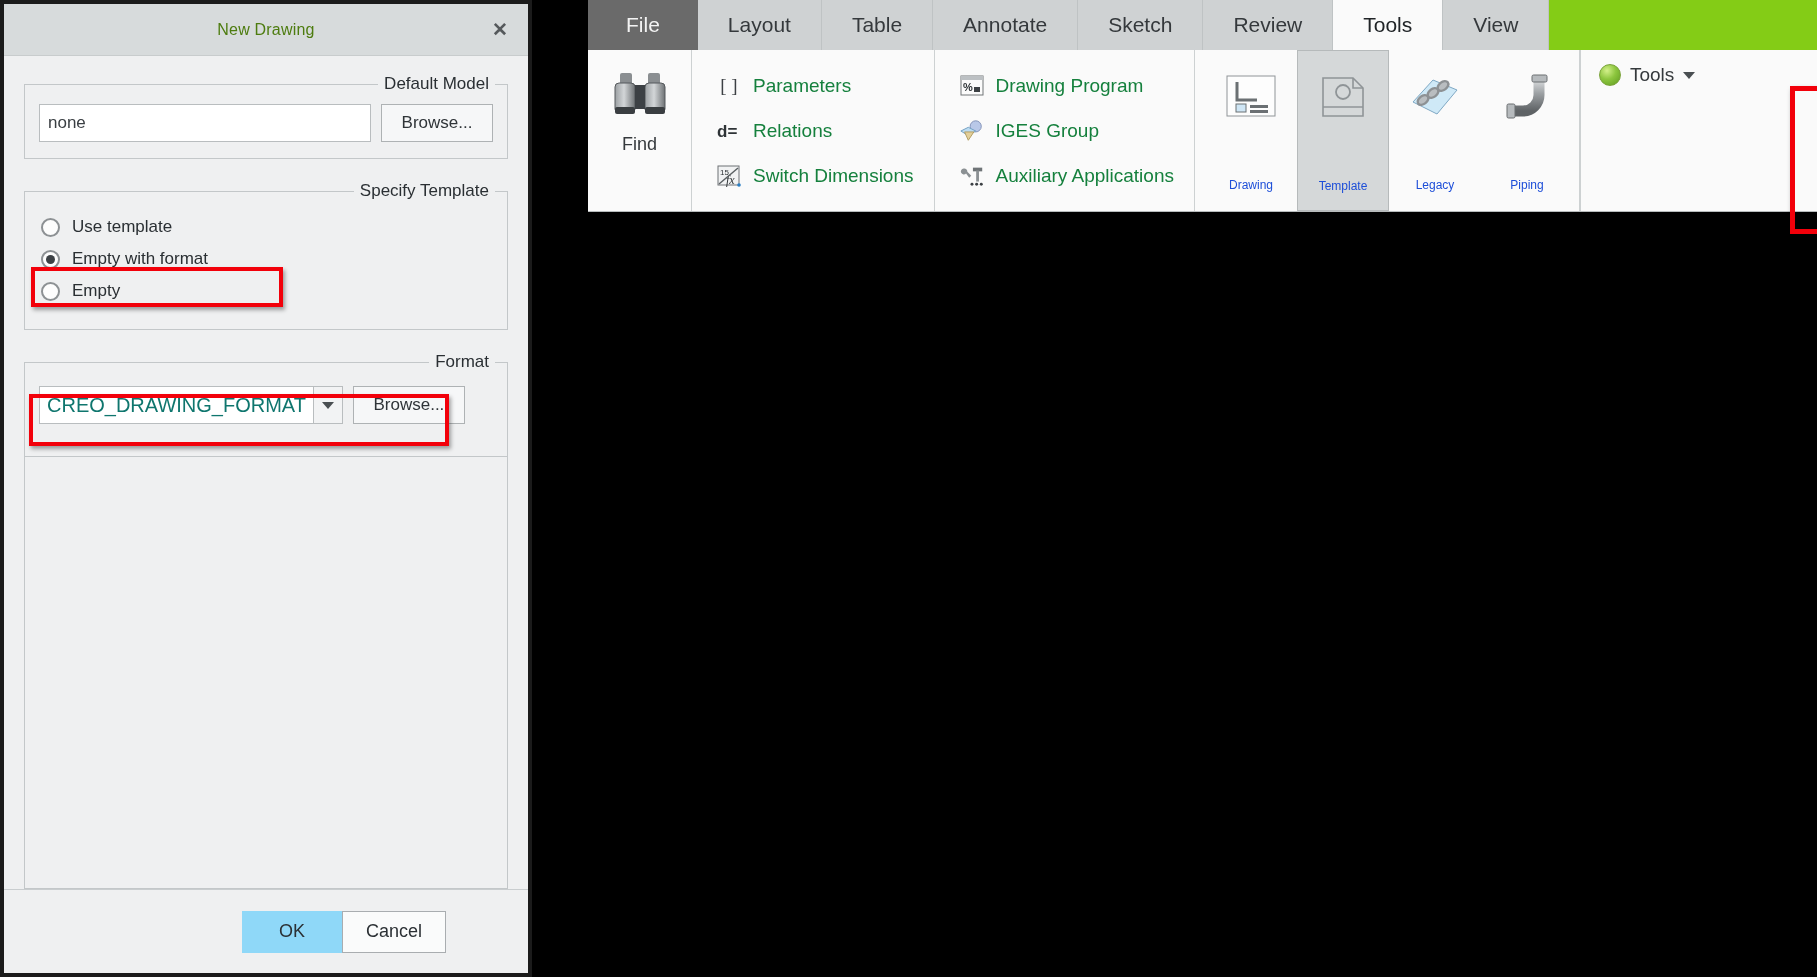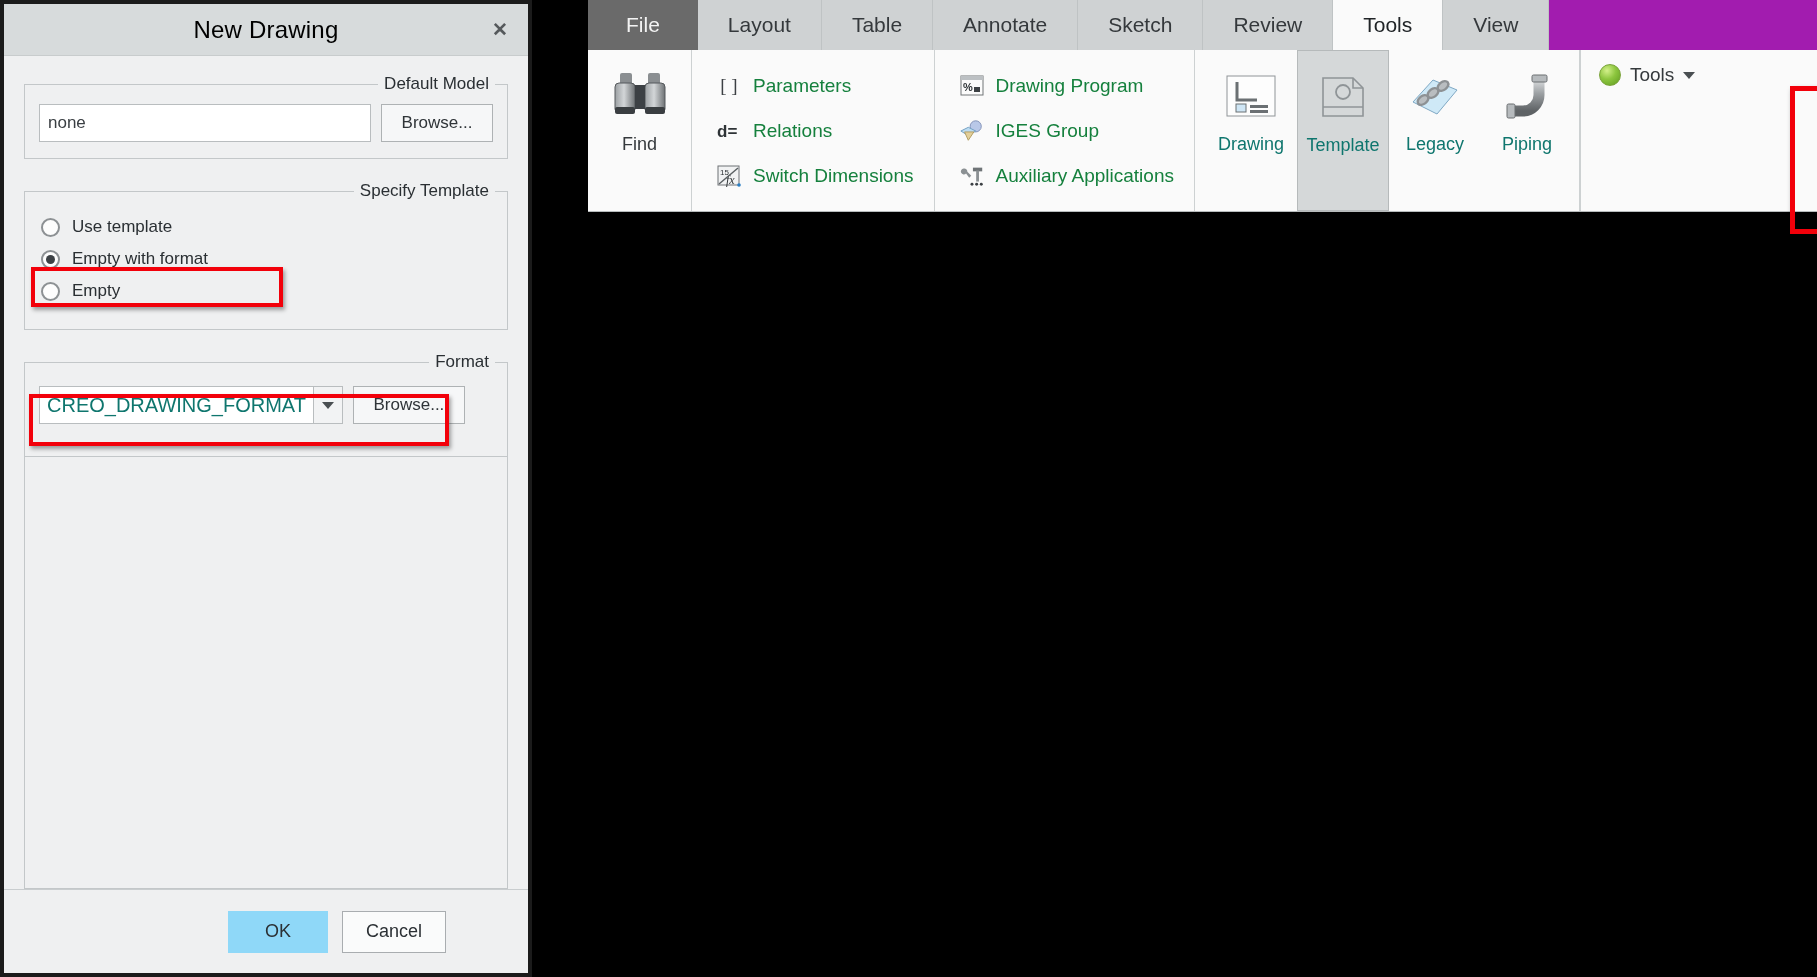--- a/index.html
+++ b/index.html
@@ -24,21 +24,21 @@
     display: flex; flex-direction: column;
   }
   .titlebar {
     height: 52px; min-height: 52px;
     background: #d7dbdc;
     display: flex; align-items: center; justify-content: center;
     position: relative;
     border-bottom: 1px solid #c8cccd;
   }
   .titlebar .title {
-    font-size: 24px; color: #000000; letter-spacing: .2px;
+    font-size: 16px; color: #4d7c0f; letter-spacing: .2px;
   }
   .titlebar .closebtn {
     position: absolute; right: 14px; top: 50%; transform: translateY(-50%);
     width: 28px; height: 28px;
     display: flex; align-items: center; justify-content: center;
     font-size: 19px; font-weight: bold; color: #55595c; cursor: pointer;
   }
   .dlgbody { flex: 1; padding: 18px 20px 0 20px; position: relative; }
 
   fieldset.grp {
@@ -105,41 +105,41 @@
   }
 
   .bigpanel {
     position: absolute; left: 20px; right: 20px; top: 400px; bottom: 0;
     border: 1px solid #c3c7c9;
   }
 
   .dlgfooter {
     height: 84px; min-height: 84px; border-top: 1px solid #c9cdcf;
     display: flex; align-items: center; justify-content: flex-end;
-    gap: 14px; padding-right: 82px;
+    padding-right: 82px;
   }
   .btn-ok {
     width: 100px; height: 42px; background: #8fd8f8; border: 1px solid #8fd8f8;
     display: flex; align-items: center; justify-content: center;
     font-size: 18px; color: #2b3034; cursor: pointer;
   }
   .btn-cancel {
     width: 104px; height: 42px; background: #fafbfb; border: 1px solid #a9adb0;
     display: flex; align-items: center; justify-content: center;
     font-size: 18px; color: #2b3034; cursor: pointer;
   }
 
   
   #ribbon {
     position: absolute; left: 588px; top: 0;
     width: 1229px; height: 212px;
     background: #cfd2d3;
     display: flex; flex-direction: column;
   }
-  .tabbar { height: 50px; display: flex; align-items: stretch; background: #a21caf; }
+  .tabbar { height: 50px; display: flex; align-items: stretch; background: #84cc16; }
   .tab {
     display: flex; align-items: center; justify-content: center;
     font-size: 21px; color: #35393c; cursor: pointer;
     padding: 0 30px; border-right: 1px solid #bfc3c4;
     background: #cfd2d3;
   }
   .tab.file { background: #6a6a6a; color: #f3f3f3; padding: 0 38px; border-right: none; }
   .tab.active { background: #fafafa; color: #202427; }
 
   .panelarea {
@@ -165,21 +165,21 @@
   .cmd { display: flex; align-items: center; gap: 11px; height: 45px; cursor: pointer; padding: 0 4px; }
   .cmd .ic { width: 26px; height: 26px; display: flex; align-items: center; justify-content: center; flex: 0 0 26px; }
   .cmd .tx { font-size: 19px; color: #15803d; white-space: nowrap; }
 
   .newgroup { display: flex; align-items: stretch; padding-left: 10px; position: relative; }
   .newbtn {
     width: 92px; display: flex; flex-direction: column; align-items: center;
     padding-top: 10px; cursor: pointer;
   }
   .newbtn .glyph { height: 74px; display: flex; align-items: center; justify-content: center; }
-  .newbtn .lbl { font-size: 18px; color: #0f766e; }
+  .newbtn .lbl { font-size: 12px; color: #1d4ed8; margin-top: 44px; }
   .newbtn.selected { background: #d5d8d9; border: 1px solid #b6babb; }
 
   .hl-template {
     position: absolute; left: 1202px; top: 36px;
     width: 103px; height: 148px;
     border: 5px solid #f2000a; box-shadow: 2px 3px 5px rgba(0,0,0,.4);
     pointer-events: none; z-index: 20;
   }
 
   .toolsgroup {

